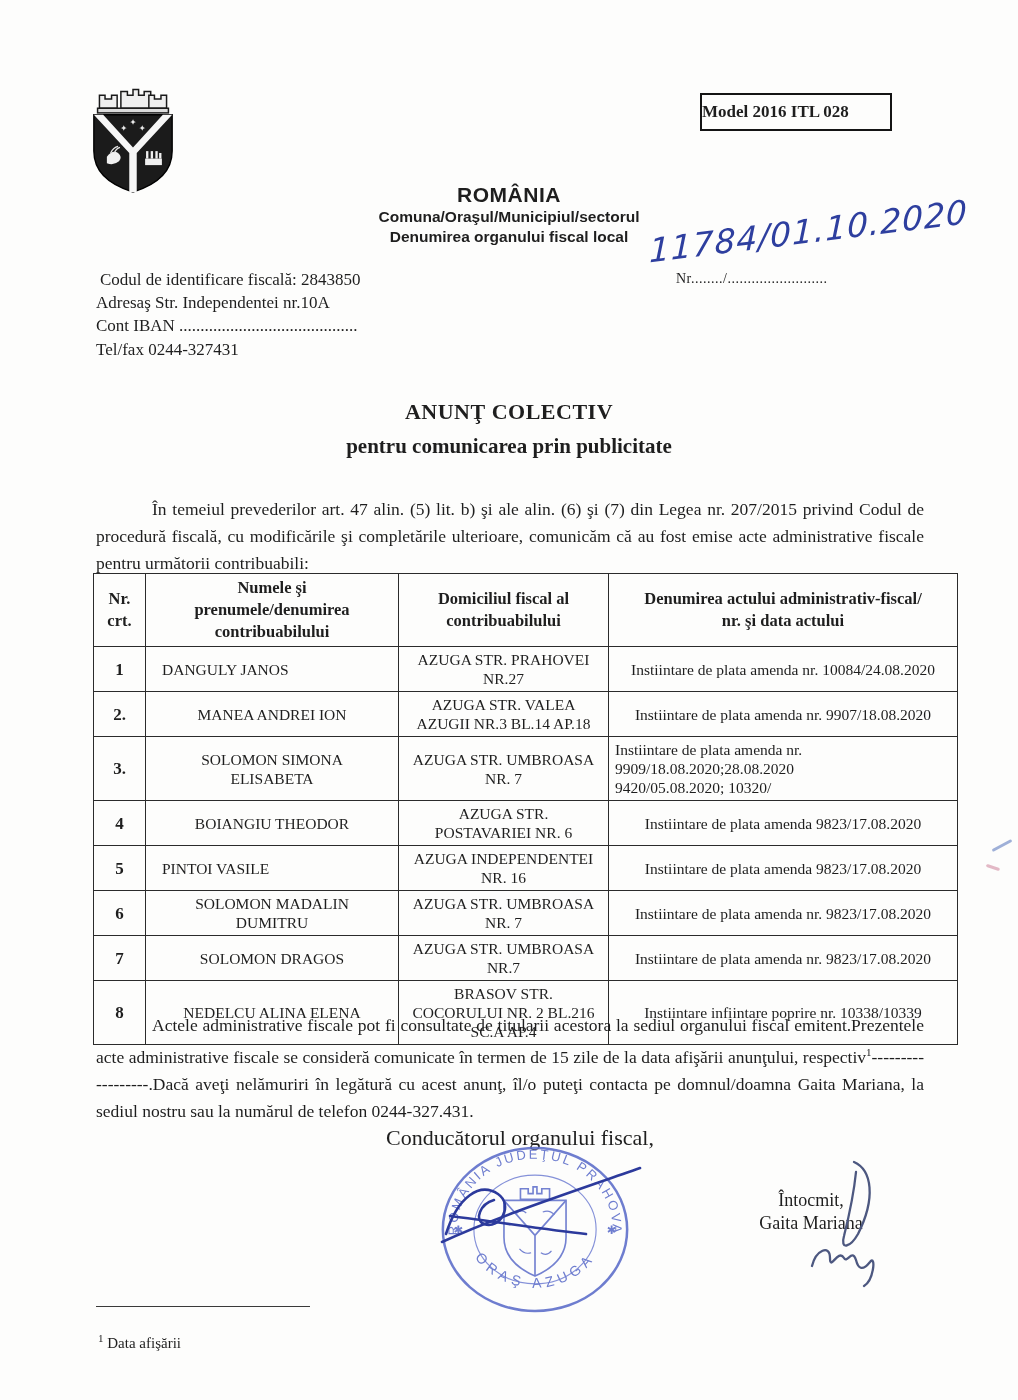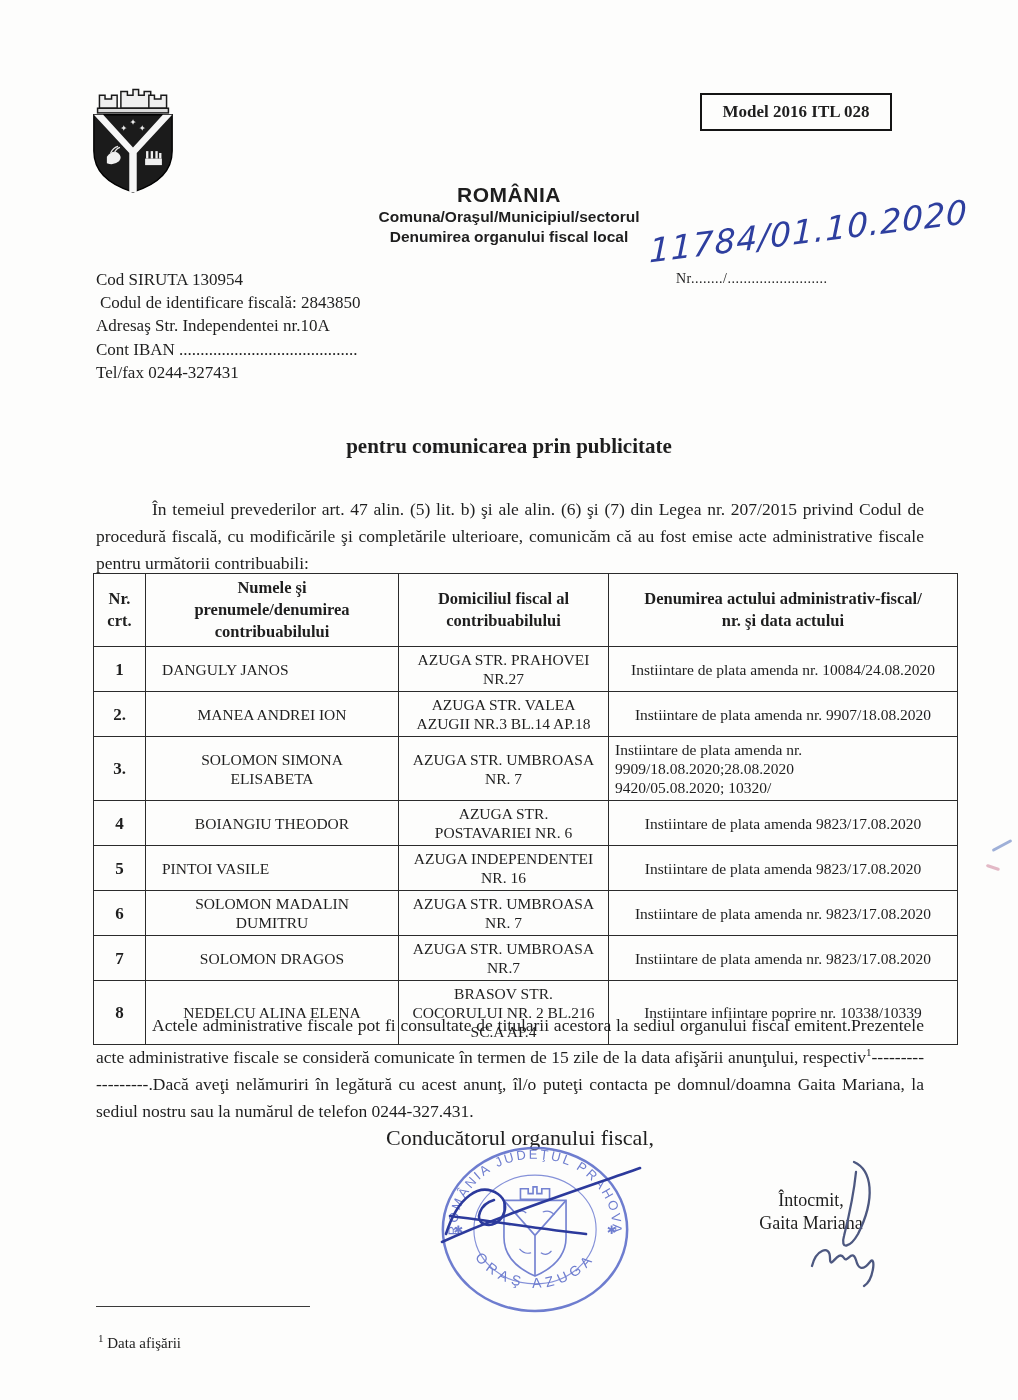--- a/index.html
+++ b/index.html
@@ -6,21 +6,21 @@
   html,body { background:#e8e8e8; }
   .page {
     position:relative; width:1018px; height:1400px; margin:0 auto;
     background:#fdfdfc; overflow:hidden; color:#1e1e1e;
     font-family:"Liberation Serif", serif;
   }
   
   .coa { position:absolute; left:86px; top:84px; width:94px; height:110px; }
   .model-box {
     position:absolute; left:700px; top:93px; width:192px; height:38px;
-    border:2px solid #141414; display:flex; align-items:center; justify-content:center;
+    border:2px solid #141414; display:flex; align-items:center; 
     font-weight:bold; font-size:17px;
   }
   .hdr-center { position:absolute; left:0; right:0; top:183px; text-align:center;
     font-family:"Liberation Sans", sans-serif; font-weight:bold; }
   .hdr-country { font-size:21px; letter-spacing:.5px; }
   .hdr-line { font-size:15.5px; line-height:20px; }
   .handwritten {
     position:absolute; left:648px; top:213px; width:300px;
     font-family:"DejaVu Sans", sans-serif; font-style:italic;
     font-size:33px; color:#2e3f9f; transform:rotate(-7deg) skewX(-8deg);
@@ -118,27 +118,27 @@
   <div class="hdr-center">
     <div class="hdr-country">ROMÂNIA</div>
     <div class="hdr-line">Comuna/Oraşul/Municipiul/sectorul</div>
     <div class="hdr-line">Denumirea organului fiscal local</div>
   </div>
 
   <div class="handwritten">11784/01.10.2020</div>
   <div class="nr-dotted">Nr......../.........................</div>
 
   <div class="issuer">
-    <div>Cod SIRUTA 130954</div>
     <div style="padding-left:4px;">Codul de identificare fiscală: 2843850</div>
     <div>Adresaş Str. Independentei nr.10A</div>
     <div>Cont IBAN ..........................................</div>
     <div>Tel/fax 0244-327431</div>
   </div>
 
+  <div class="title-main">ANUNŢ COLECTIV</div>
   <div class="title-sub">pentru comunicarea prin publicitate</div>
 
   <div class="para para-intro">În temeiul prevederilor art. 47 alin. (5) lit. b) şi ale alin. (6) şi (7) din Legea nr. 207/2015 privind Codul de procedură fiscală, cu modificările şi completările ulterioare, comunicăm că au fost emise acte administrative fiscale pentru următorii contribuabili:</div>
 
   <table class="doc-table">
     <colgroup>
         <col style="width:52px">
         <col style="width:253px">
         <col style="width:210px">
         <col style="width:349px">

